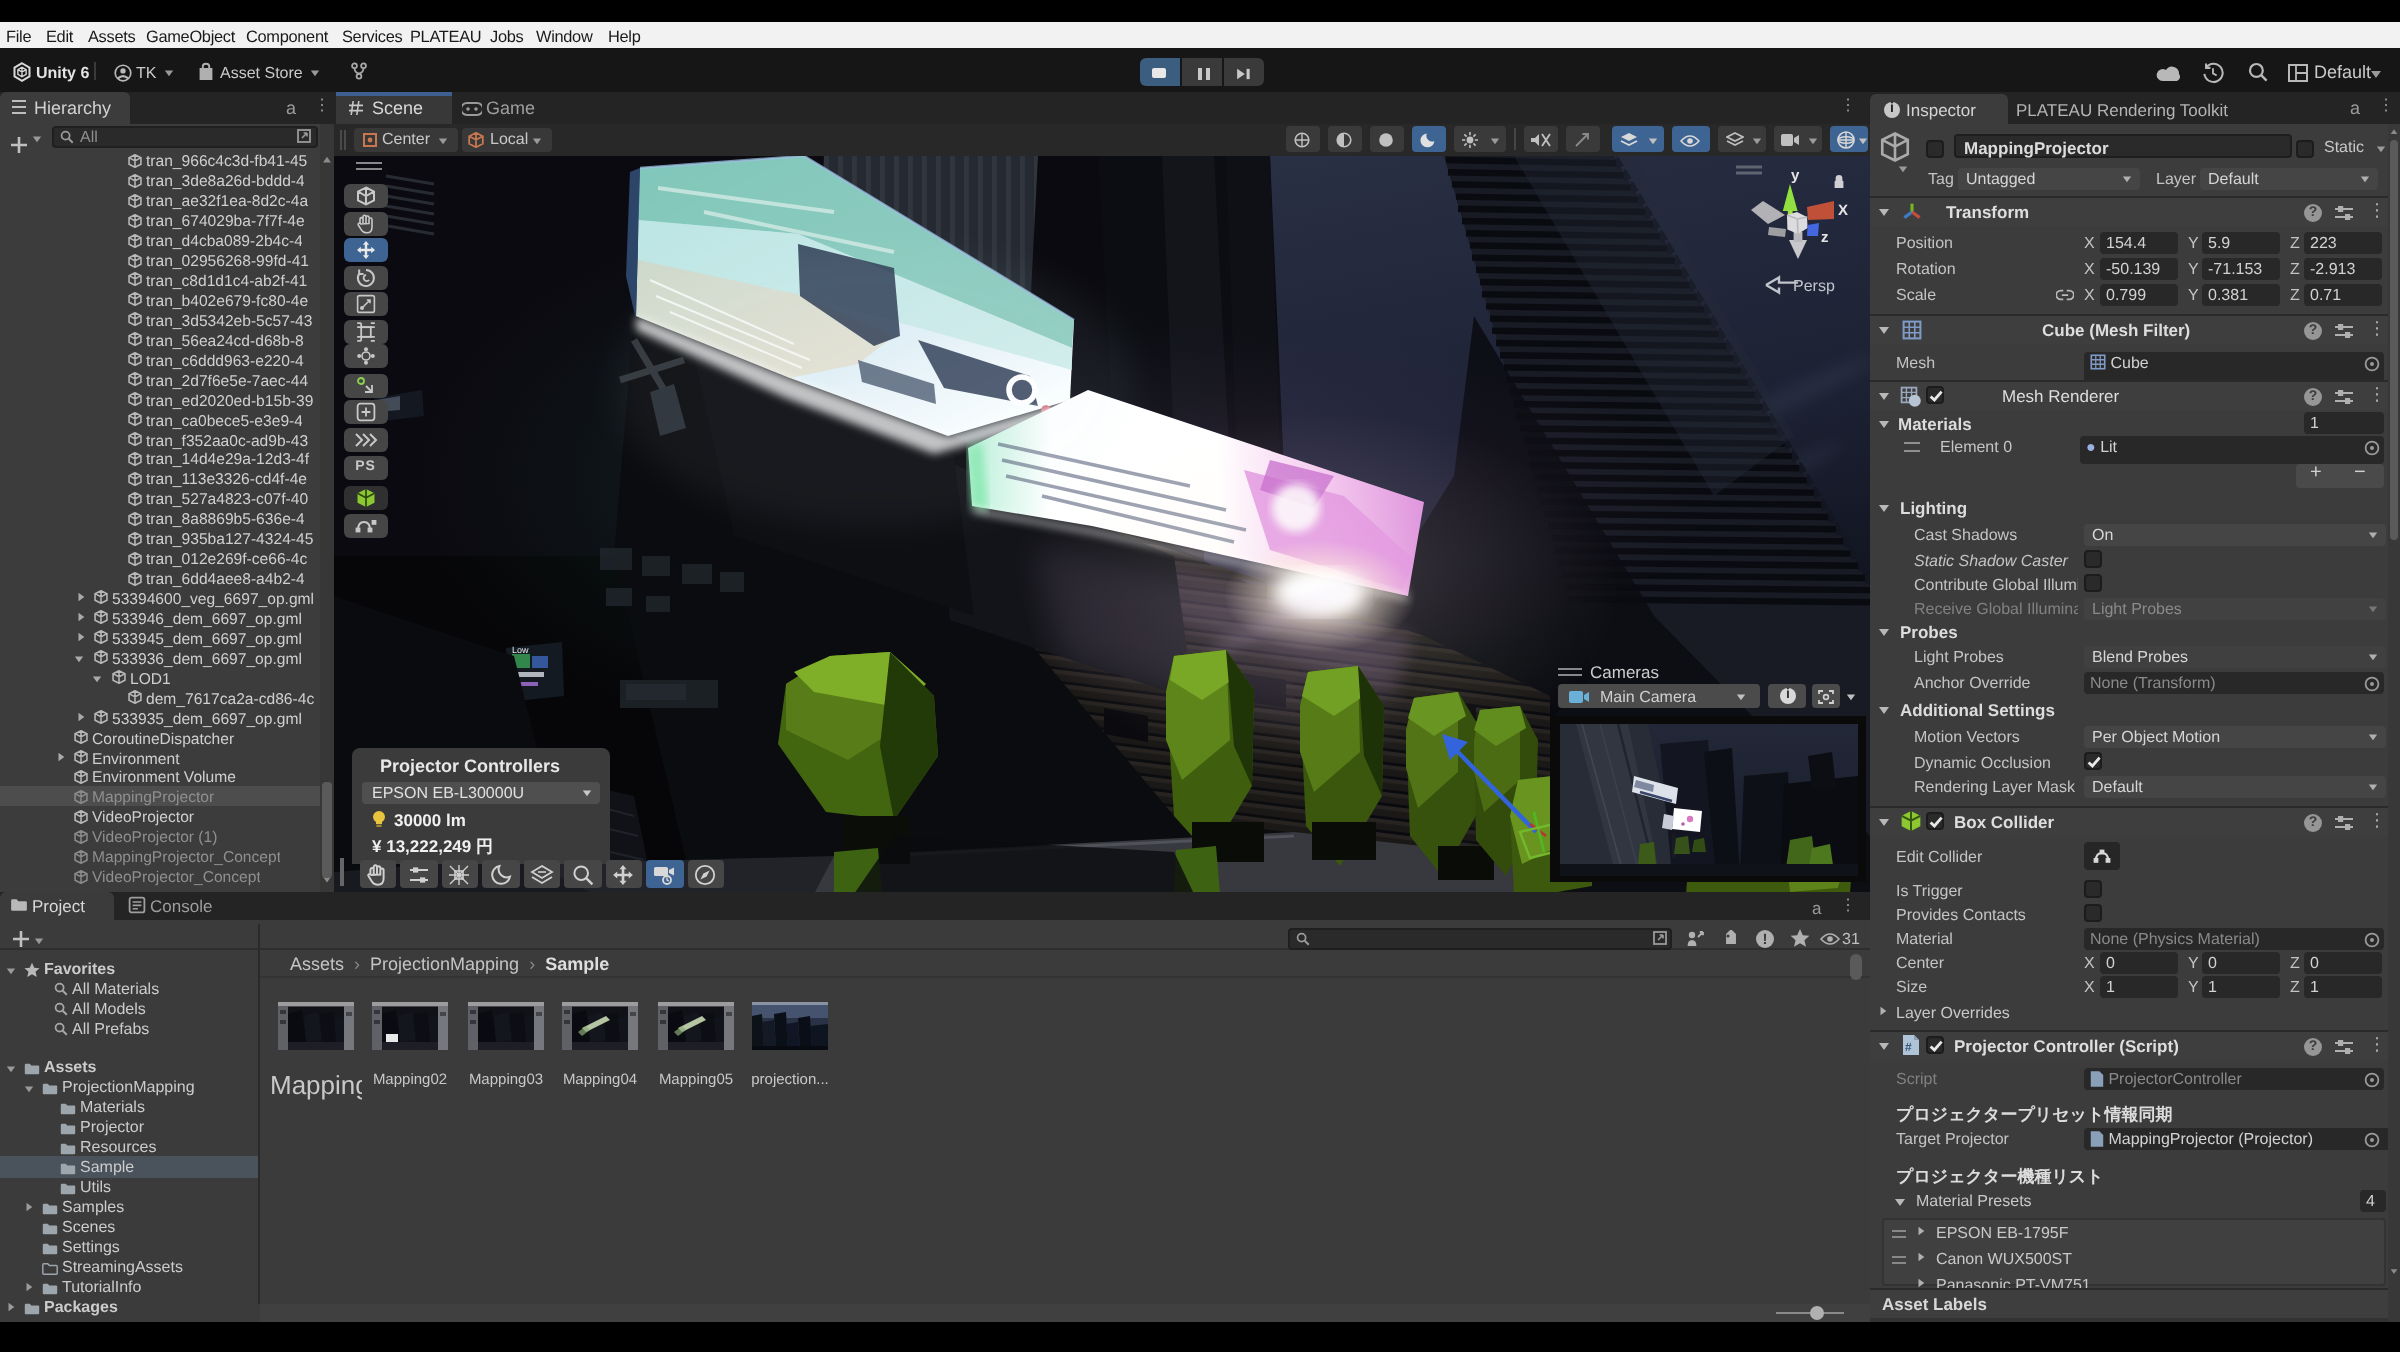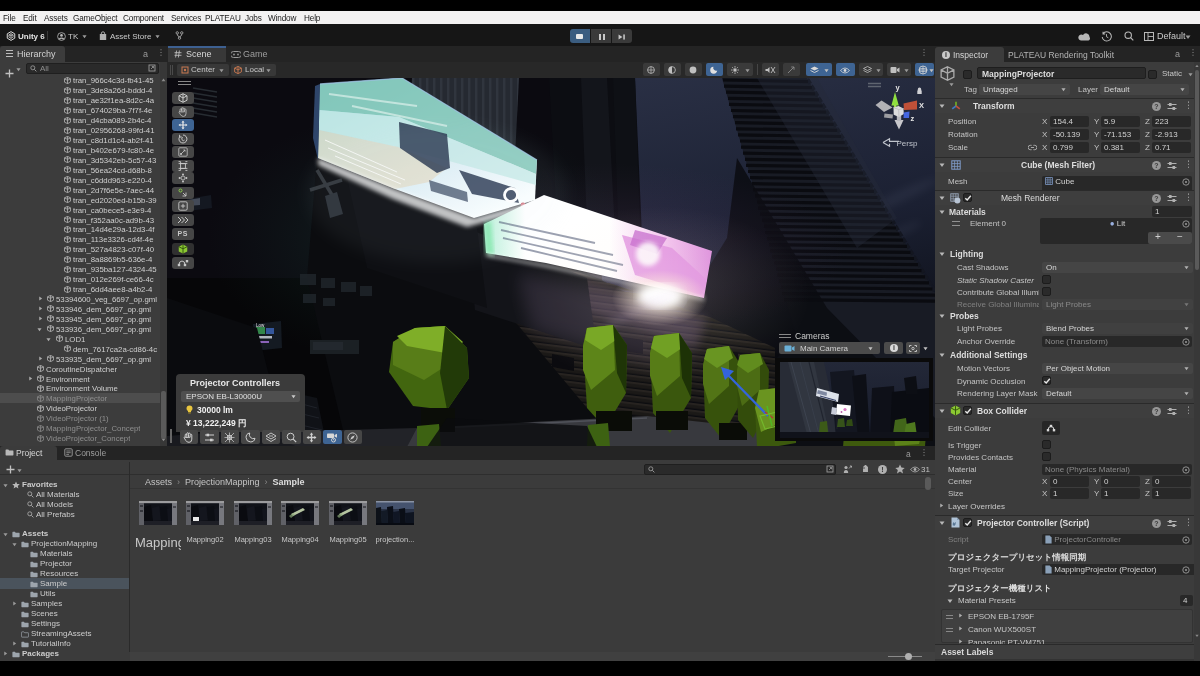--- a/index.html
+++ b/index.html
@@ -1307,21 +1307,21 @@
     <rect x="5.5" y="5" width="2.6" height="3" fill="#b0b0b0"></rect>
   </svg>
 <div class="p" style="left:1184px;top:192px;font-size:9px;color:#b0b0b0">⋮</div>
 <svg class="p" style="left:939px;top:209px" width="6" height="6" viewBox="0 0 6 6">
     <path d="M0.5 1.5 L5.5 1.5 L3 5 Z" fill="#b8b8b8"></path>
   </svg>
 <div class="p" style="left:949px;top:207px;font-size:8.5px;color:#dcdcdc;white-space:nowrap;font-weight:bold;">Materials</div>
 <div class="p fld" style="left:1152px;top:206px;width:40px;height:11px">1</div>
 <div class="p" style="left:952px;top:221px;width:8px;height:5px;border-top:1.2px solid #909090;border-bottom:1.2px solid #909090"></div>
 <div class="p" style="left:970px;top:219px;font-size:8px;color:#c4c4c4;white-space:nowrap;">Element 0</div>
-<div class="p fld" style="left:1040px;top:218px;width:152px;height:26px;line-height:11px;text-align:center;"><span style="color:#9ab0e0">●</span> Lit</div>
+<div class="p fld" style="left:1040px;top:218px;width:152px;height:14px;line-height:11px;"><span style="color:#9ab0e0">●</span> Lit</div>
 <svg class="p" style="left:1182px;top:219.5px" width="8" height="8" viewBox="0 0 8 8">
     <circle cx="4" cy="4" r="3.2" stroke="#9a9a9a" stroke-width="0.9" fill="none"></circle>
     <circle cx="4" cy="4" r="1" fill="#9a9a9a"></circle>
   </svg>
 <div class="p" style="left:1148px;top:232px;width:44px;height:12px;background:#4a4a4a;border-radius:2px"></div>
 <div class="p" style="left:1155px;top:231px;font-size:10px;color:#d0d0d0">+</div>
 <div class="p" style="left:1177px;top:231px;font-size:10px;color:#d0d0d0">−</div>
 <svg class="p" style="left:939px;top:251px" width="6" height="6" viewBox="0 0 6 6">
     <path d="M0.5 1.5 L5.5 1.5 L3 5 Z" fill="#b8b8b8"></path>
   </svg>

